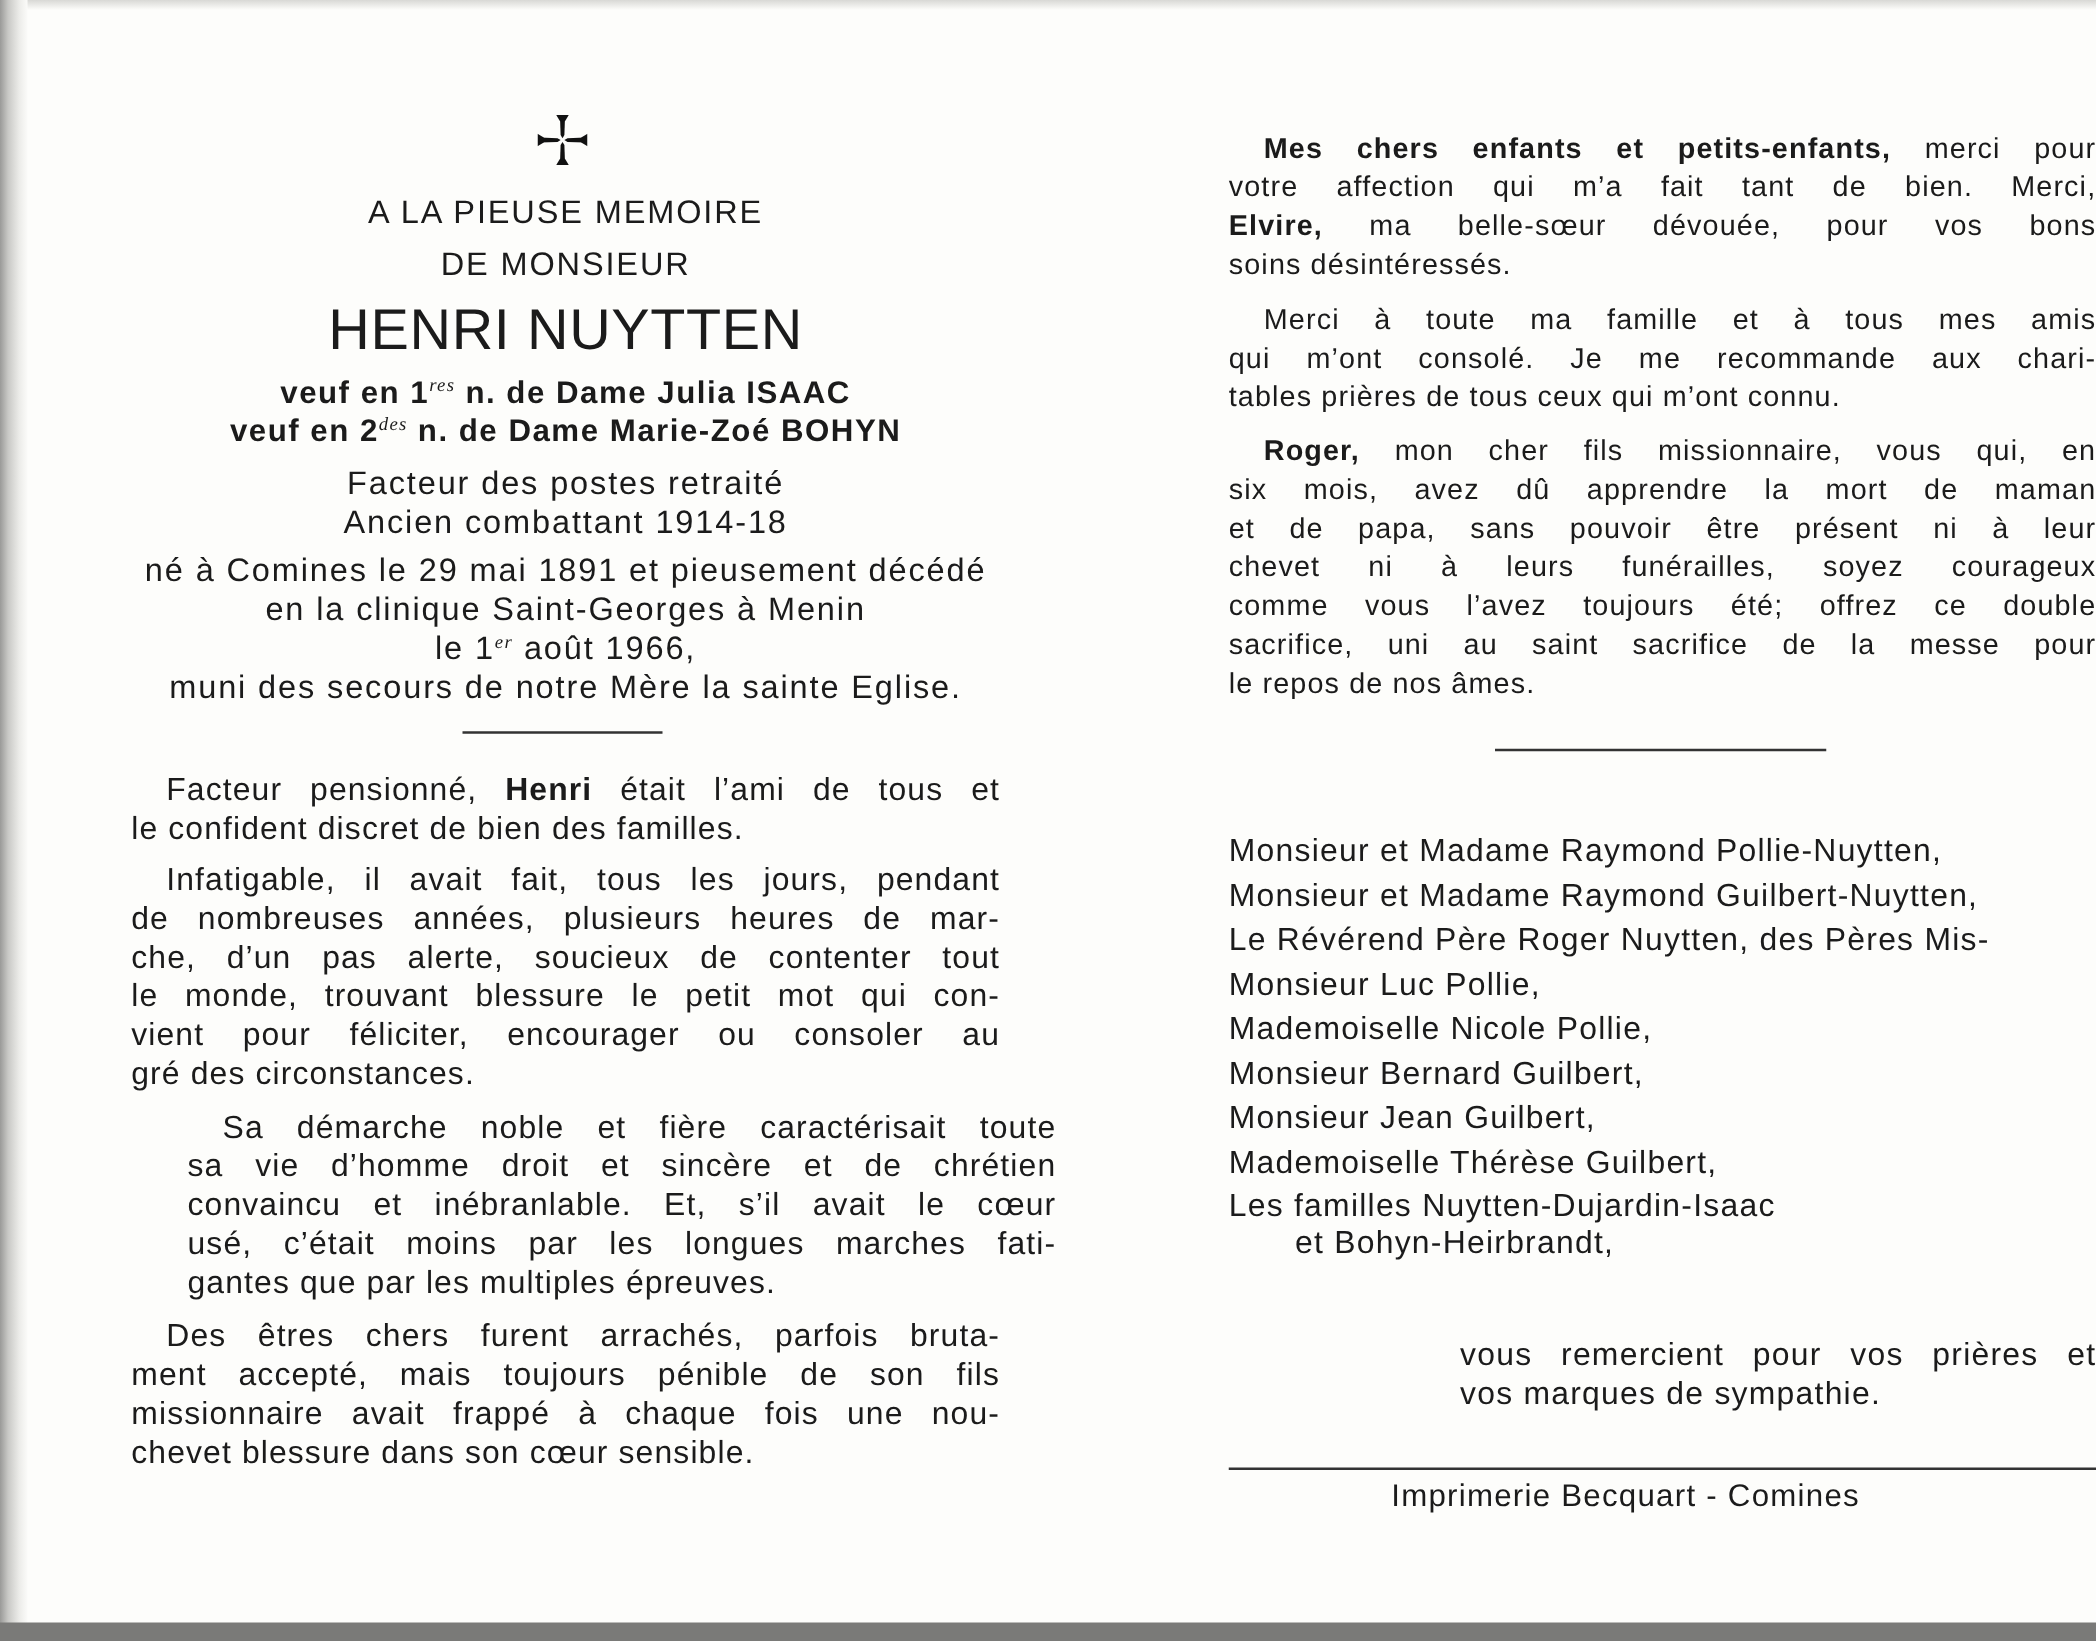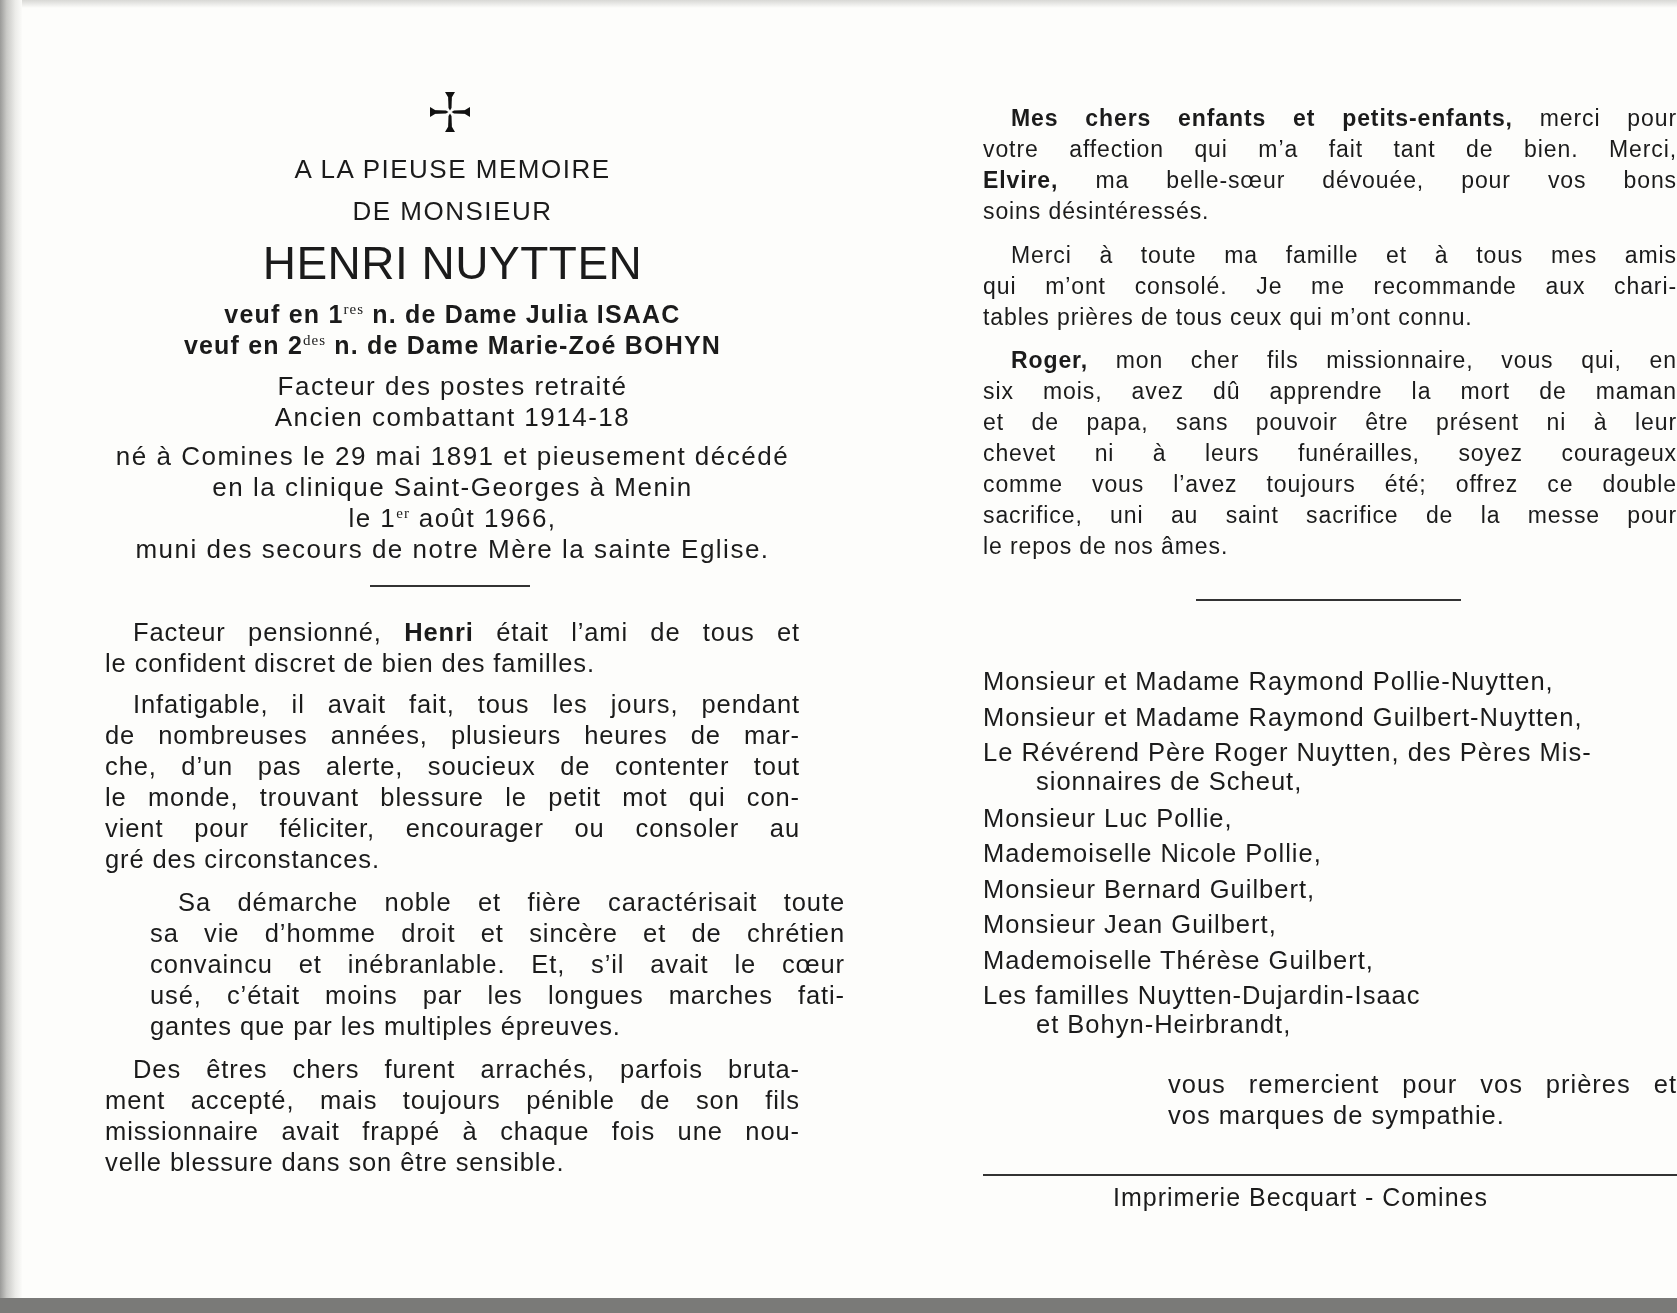--- a/index.html
+++ b/index.html
@@ -24,21 +24,21 @@
     .page-left { left:105px; width:695px; }
     .page-right { left:983px; width:694px; }
 
     .cross { position:absolute; left:325px; top:92px; width:40px; height:40px; }
     .center-line {
       position:absolute; left:0; width:695px; text-align:center;
       font-size:26px; letter-spacing:1.5px; white-space:nowrap;
     }
     .name-line { font-size:46px; letter-spacing:0.5px; }
     .bold-line { font-weight:bold; font-size:25px; letter-spacing:1.2px; }
-    sup.s { font-family:"Liberation Serif", serif; font-weight:normal; font-size:15px; vertical-align:9px; letter-spacing:1px; }
+    sup.s { font-family:"Liberation Serif", serif; font-weight:normal; font-size:15px; vertical-align:9px; letter-spacing:1px;font-style:italic; }
 
     .rule { position:absolute; height:2px; background:#333; }
 
     .para { position:absolute; left:0; width:695px; font-size:25.5px; line-height:31px; letter-spacing:0.9px; }
     .line { display:block; text-align:justify; text-align-last:justify; white-space:nowrap; height:31px; }
     .line.last { text-align-last:left; }
     .line.indent { padding-left:28px; }
     b { font-weight:bold; }
 
     .rpara { position:absolute; left:0; width:694px; font-size:23px; line-height:31px; letter-spacing:0.9px; }
@@ -108,21 +108,21 @@
     <span class="line">sa vie d’homme droit et sincère et de chrétien</span>
     <span class="line">convaincu et inébranlable. Et, s’il avait le cœur</span>
     <span class="line">usé, c’était moins par les longues marches fati-</span>
     <span class="line last">gantes que par les multiples épreuves.</span>
   </div>
 
   <div class="para" style="top:1054px;">
     <span class="line indent">Des êtres chers furent arrachés, parfois bruta-</span>
     <span class="line">ment accepté, mais toujours pénible de son fils</span>
     <span class="line">missionnaire avait frappé à chaque fois une nou-</span>
-    <span class="line last">velle blessure dans son être sensible.</span>
+    <span class="line last">chevet blessure dans son cœur sensible.</span>
   </div>
 </div>
 
 <div class="page page-right">
   <div class="rpara" style="top:103px;">
     <span class="line indent"><b>Mes chers enfants et petits-enfants,</b><span> merci pour</span></span>
     <span class="line">votre affection qui m’a fait tant de bien. Merci,</span>
     <span class="line"><b>Elvire,</b><span> ma belle-sœur dévouée, pour vos bons</span></span>
     <span class="line last">soins désintéressés.</span>
   </div>
@@ -142,21 +142,20 @@
     <span class="line">sacrifice, uni au saint sacrifice de la messe pour</span>
     <span class="line last">le repos de nos âmes.</span>
   </div>
 
   <div class="rule" style="left:213px; top:599px; width:265px; height:1.5px;"></div>
 
   <div class="rlist" style="top:664px;">
     <span class="item">Monsieur et Madame Raymond Pollie-Nuytten,</span>
     <span class="item">Monsieur et Madame Raymond Guilbert-Nuytten,</span>
     <span class="item">Le Révérend Père Roger Nuytten, des Pères Mis-</span>
-    <span class="cont">sionnaires de Scheut,</span>
     <span class="item">Monsieur Luc Pollie,</span>
     <span class="item">Mademoiselle Nicole Pollie,</span>
     <span class="item">Monsieur Bernard Guilbert,</span>
     <span class="item">Monsieur Jean Guilbert,</span>
     <span class="item">Mademoiselle Thérèse Guilbert,</span>
     <span class="item">Les familles Nuytten-Dujardin-Isaac</span>
     <span class="cont">et Bohyn-Heirbrandt,</span>
   </div>
 
   <div class="thanks" style="top:1069px;">

